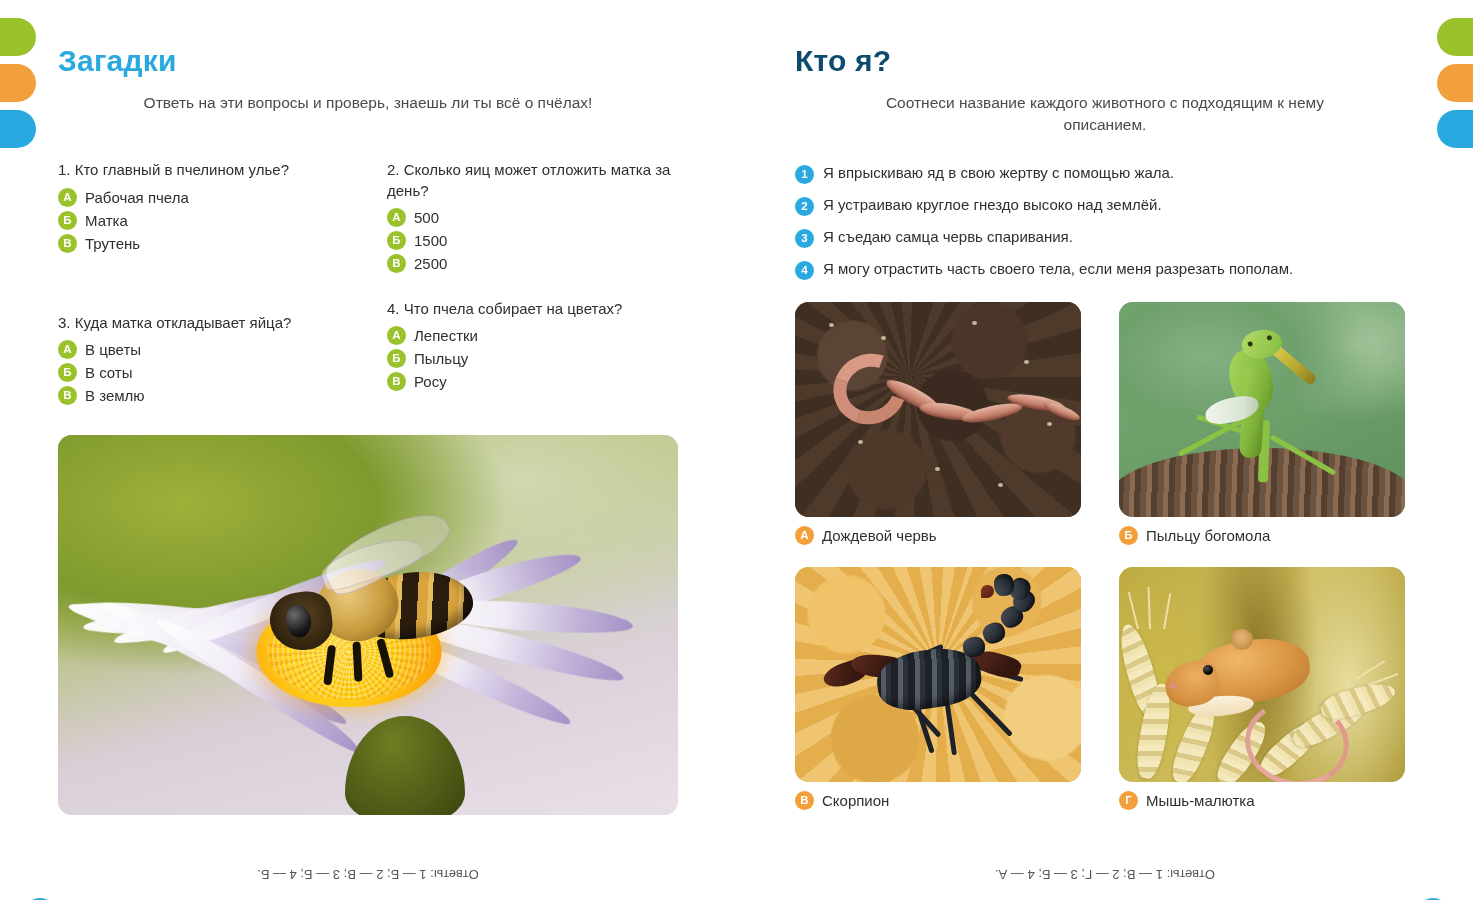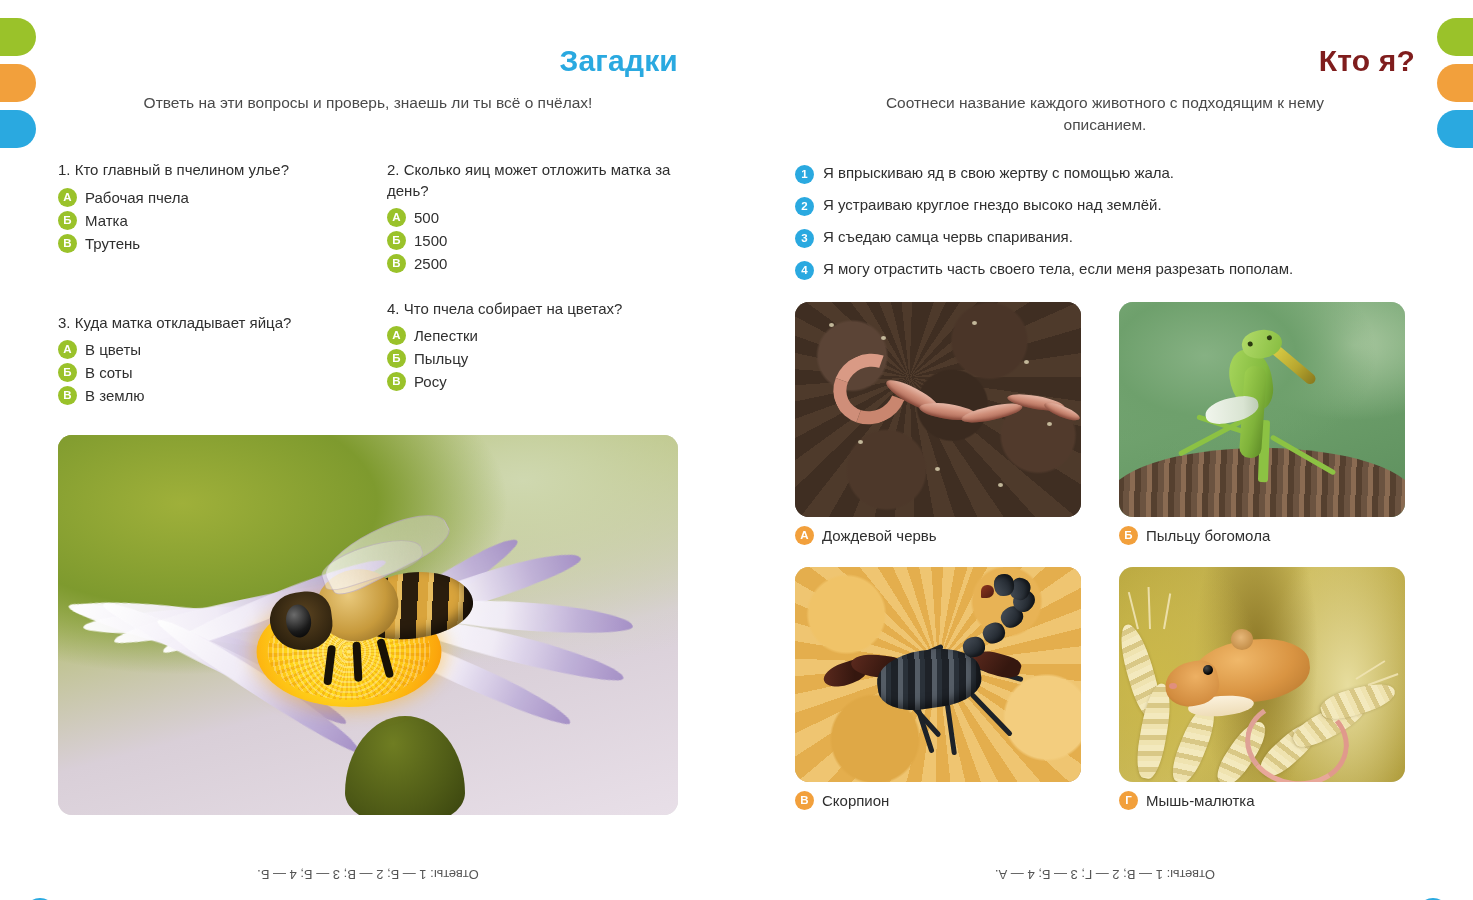--- a/index.html
+++ b/index.html
@@ -42,21 +42,21 @@
   .page.left  { left: 0; }
   .page.right { left: 737px; }
 
   .page-inner {
     position: relative;
     height: 100%;
     padding: 0 58px;
   }
 
   h1.title {
-    text-align: right;
+    text-align: left;
     font-size: 30px;
     font-weight: bold;
     letter-spacing: .2px;
     margin-top: 44px;
   }
 
   p.subtitle {
     text-align: center;
     font-size: 15.5px;
     color: #4a4a4a;
@@ -606,21 +606,21 @@
       </div>
 
       <div class="answers">Ответы: 1 — Б; 2 — В; 3 — Б; 4 — Б.</div>
       <div class="pagenum">84</div>
     </div>
   </div>
 
   <div class="page right">
     <div class="page-inner">
 
-      <h1 class="title" style="color:#7f1d1d">Кто я?</h1>
+      <h1 class="title" style="color:#0c4a6e">Кто я?</h1>
 
       <p class="subtitle" style="max-width:520px;margin-left:auto;margin-right:auto;">Соотнеси название каждого животного с подходящим к нему описанием.</p>
 
       <div class="statements">
         <div class="stmt">
           <span class="badge blue">1</span>
           <span class="stmt-text">Я впрыскиваю яд в свою жертву с помощью жала.</span>
         </div>
         <div class="stmt">
           <span class="badge blue">2</span>

